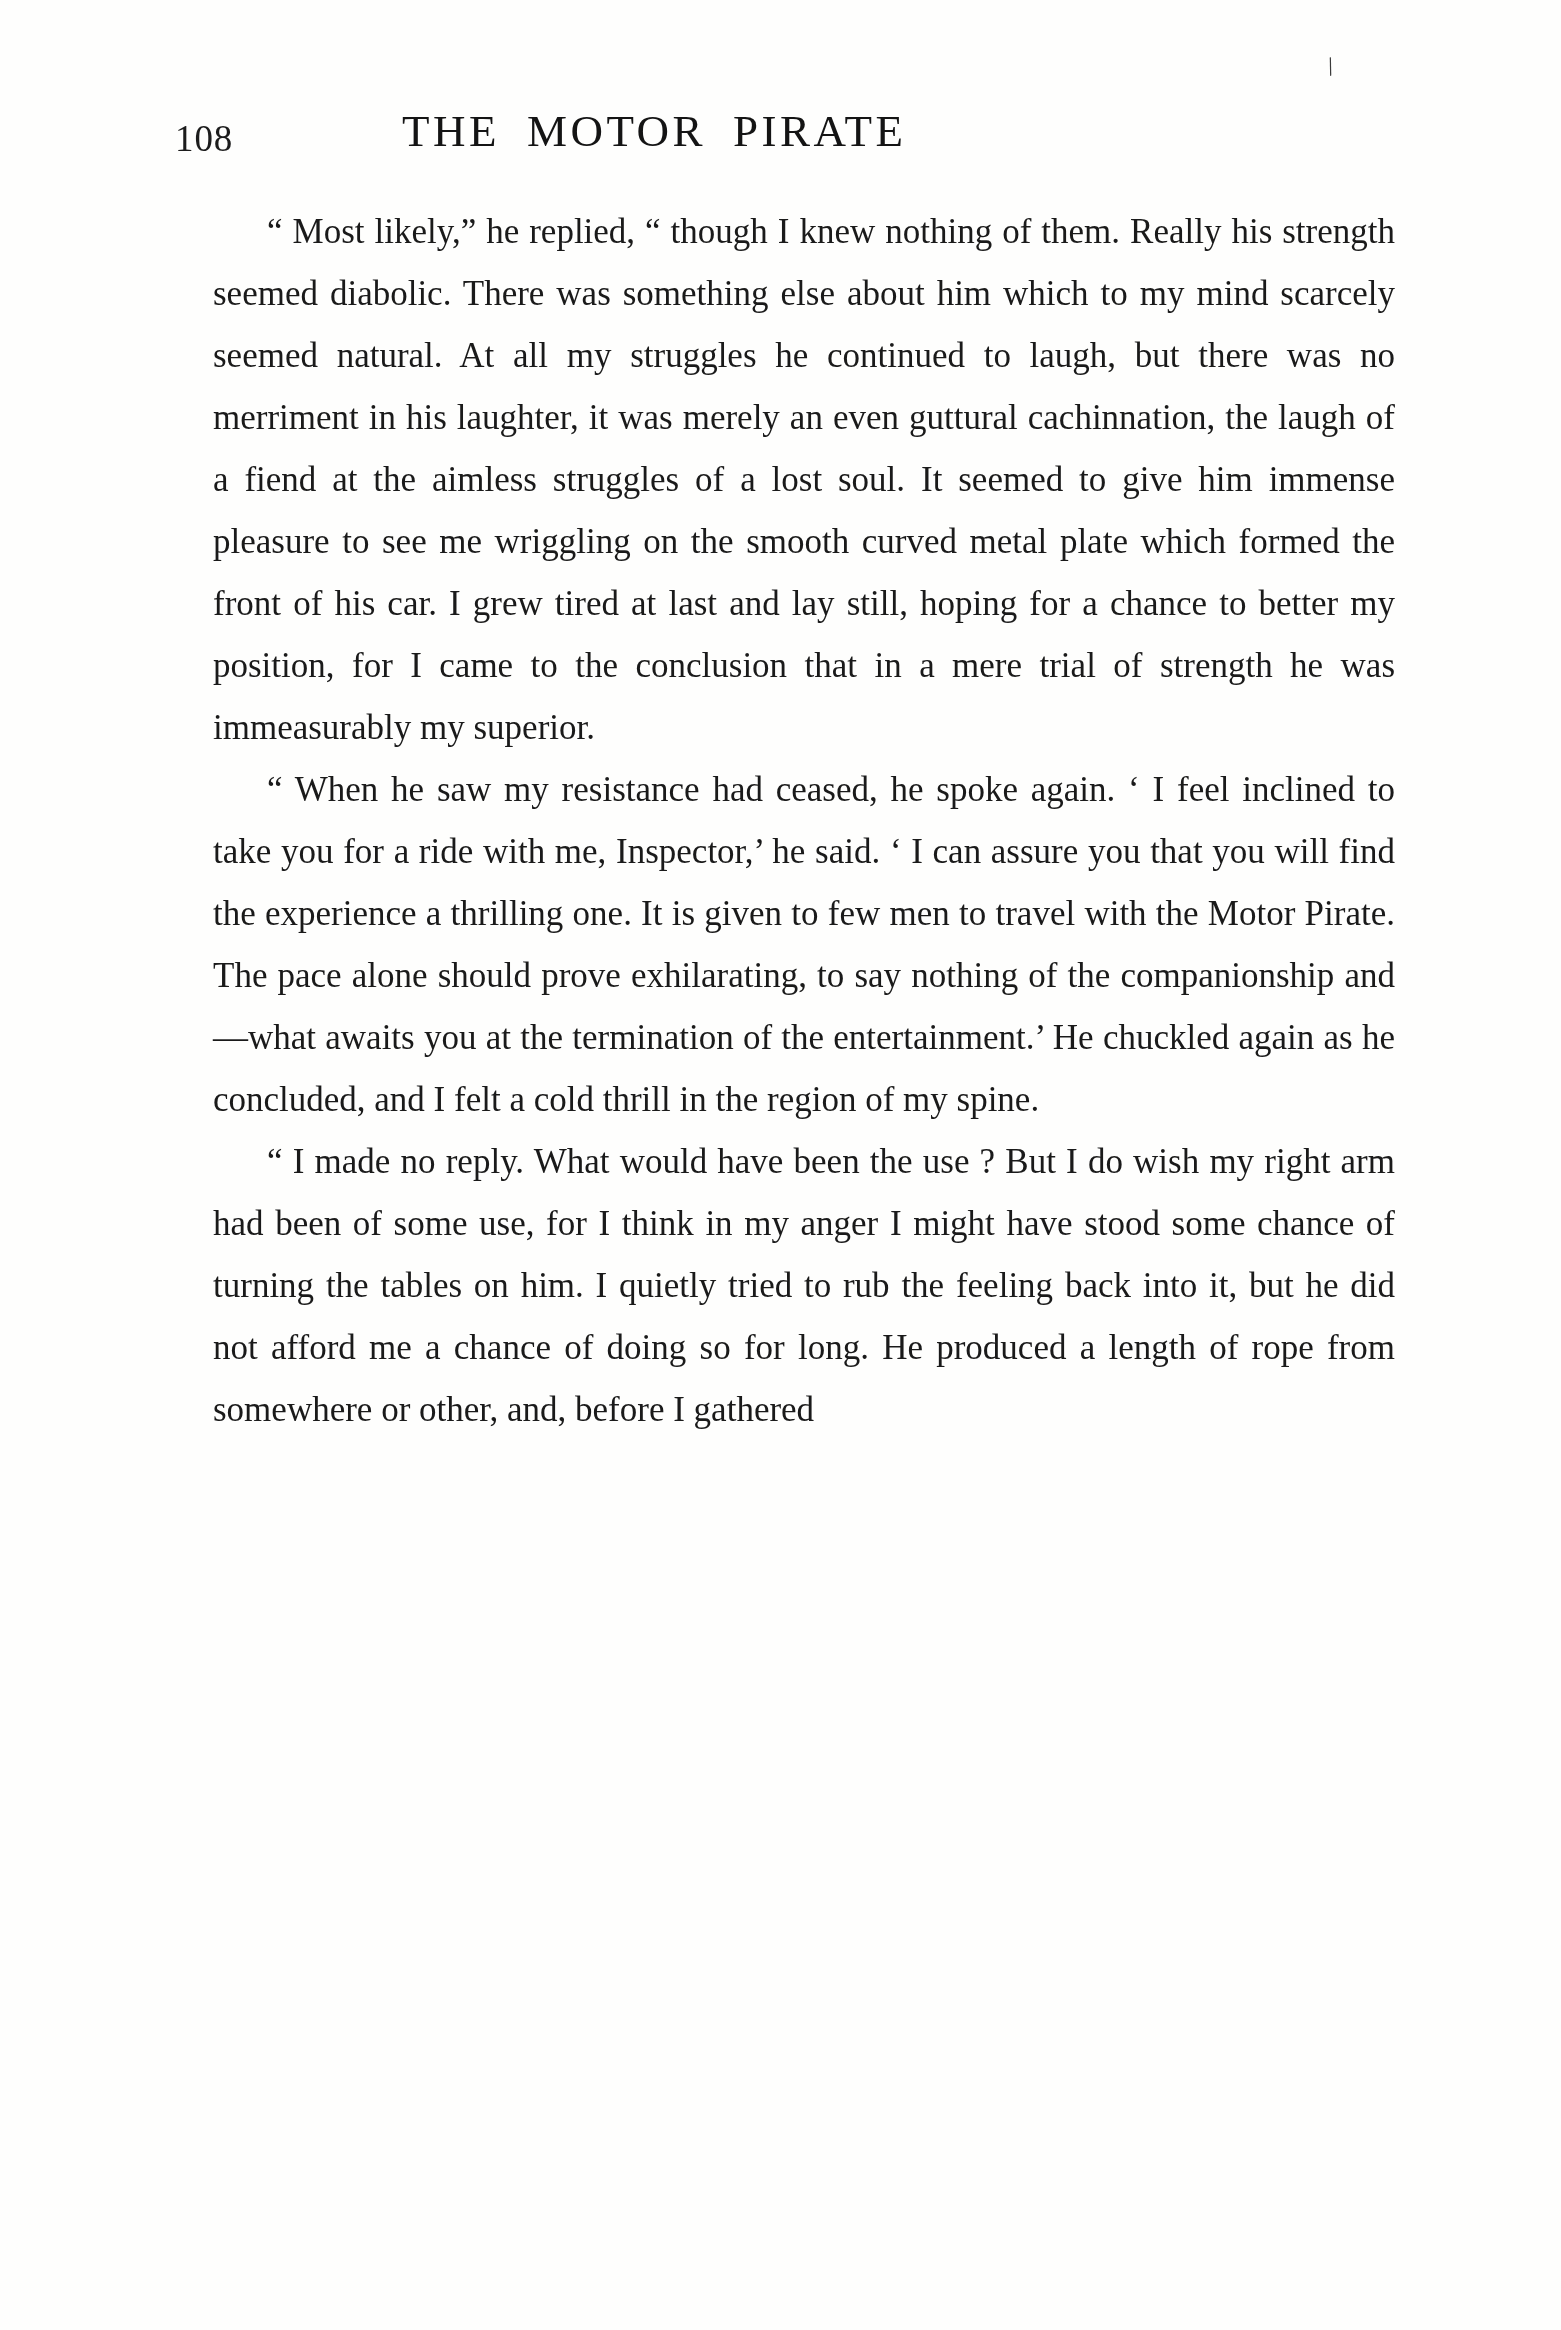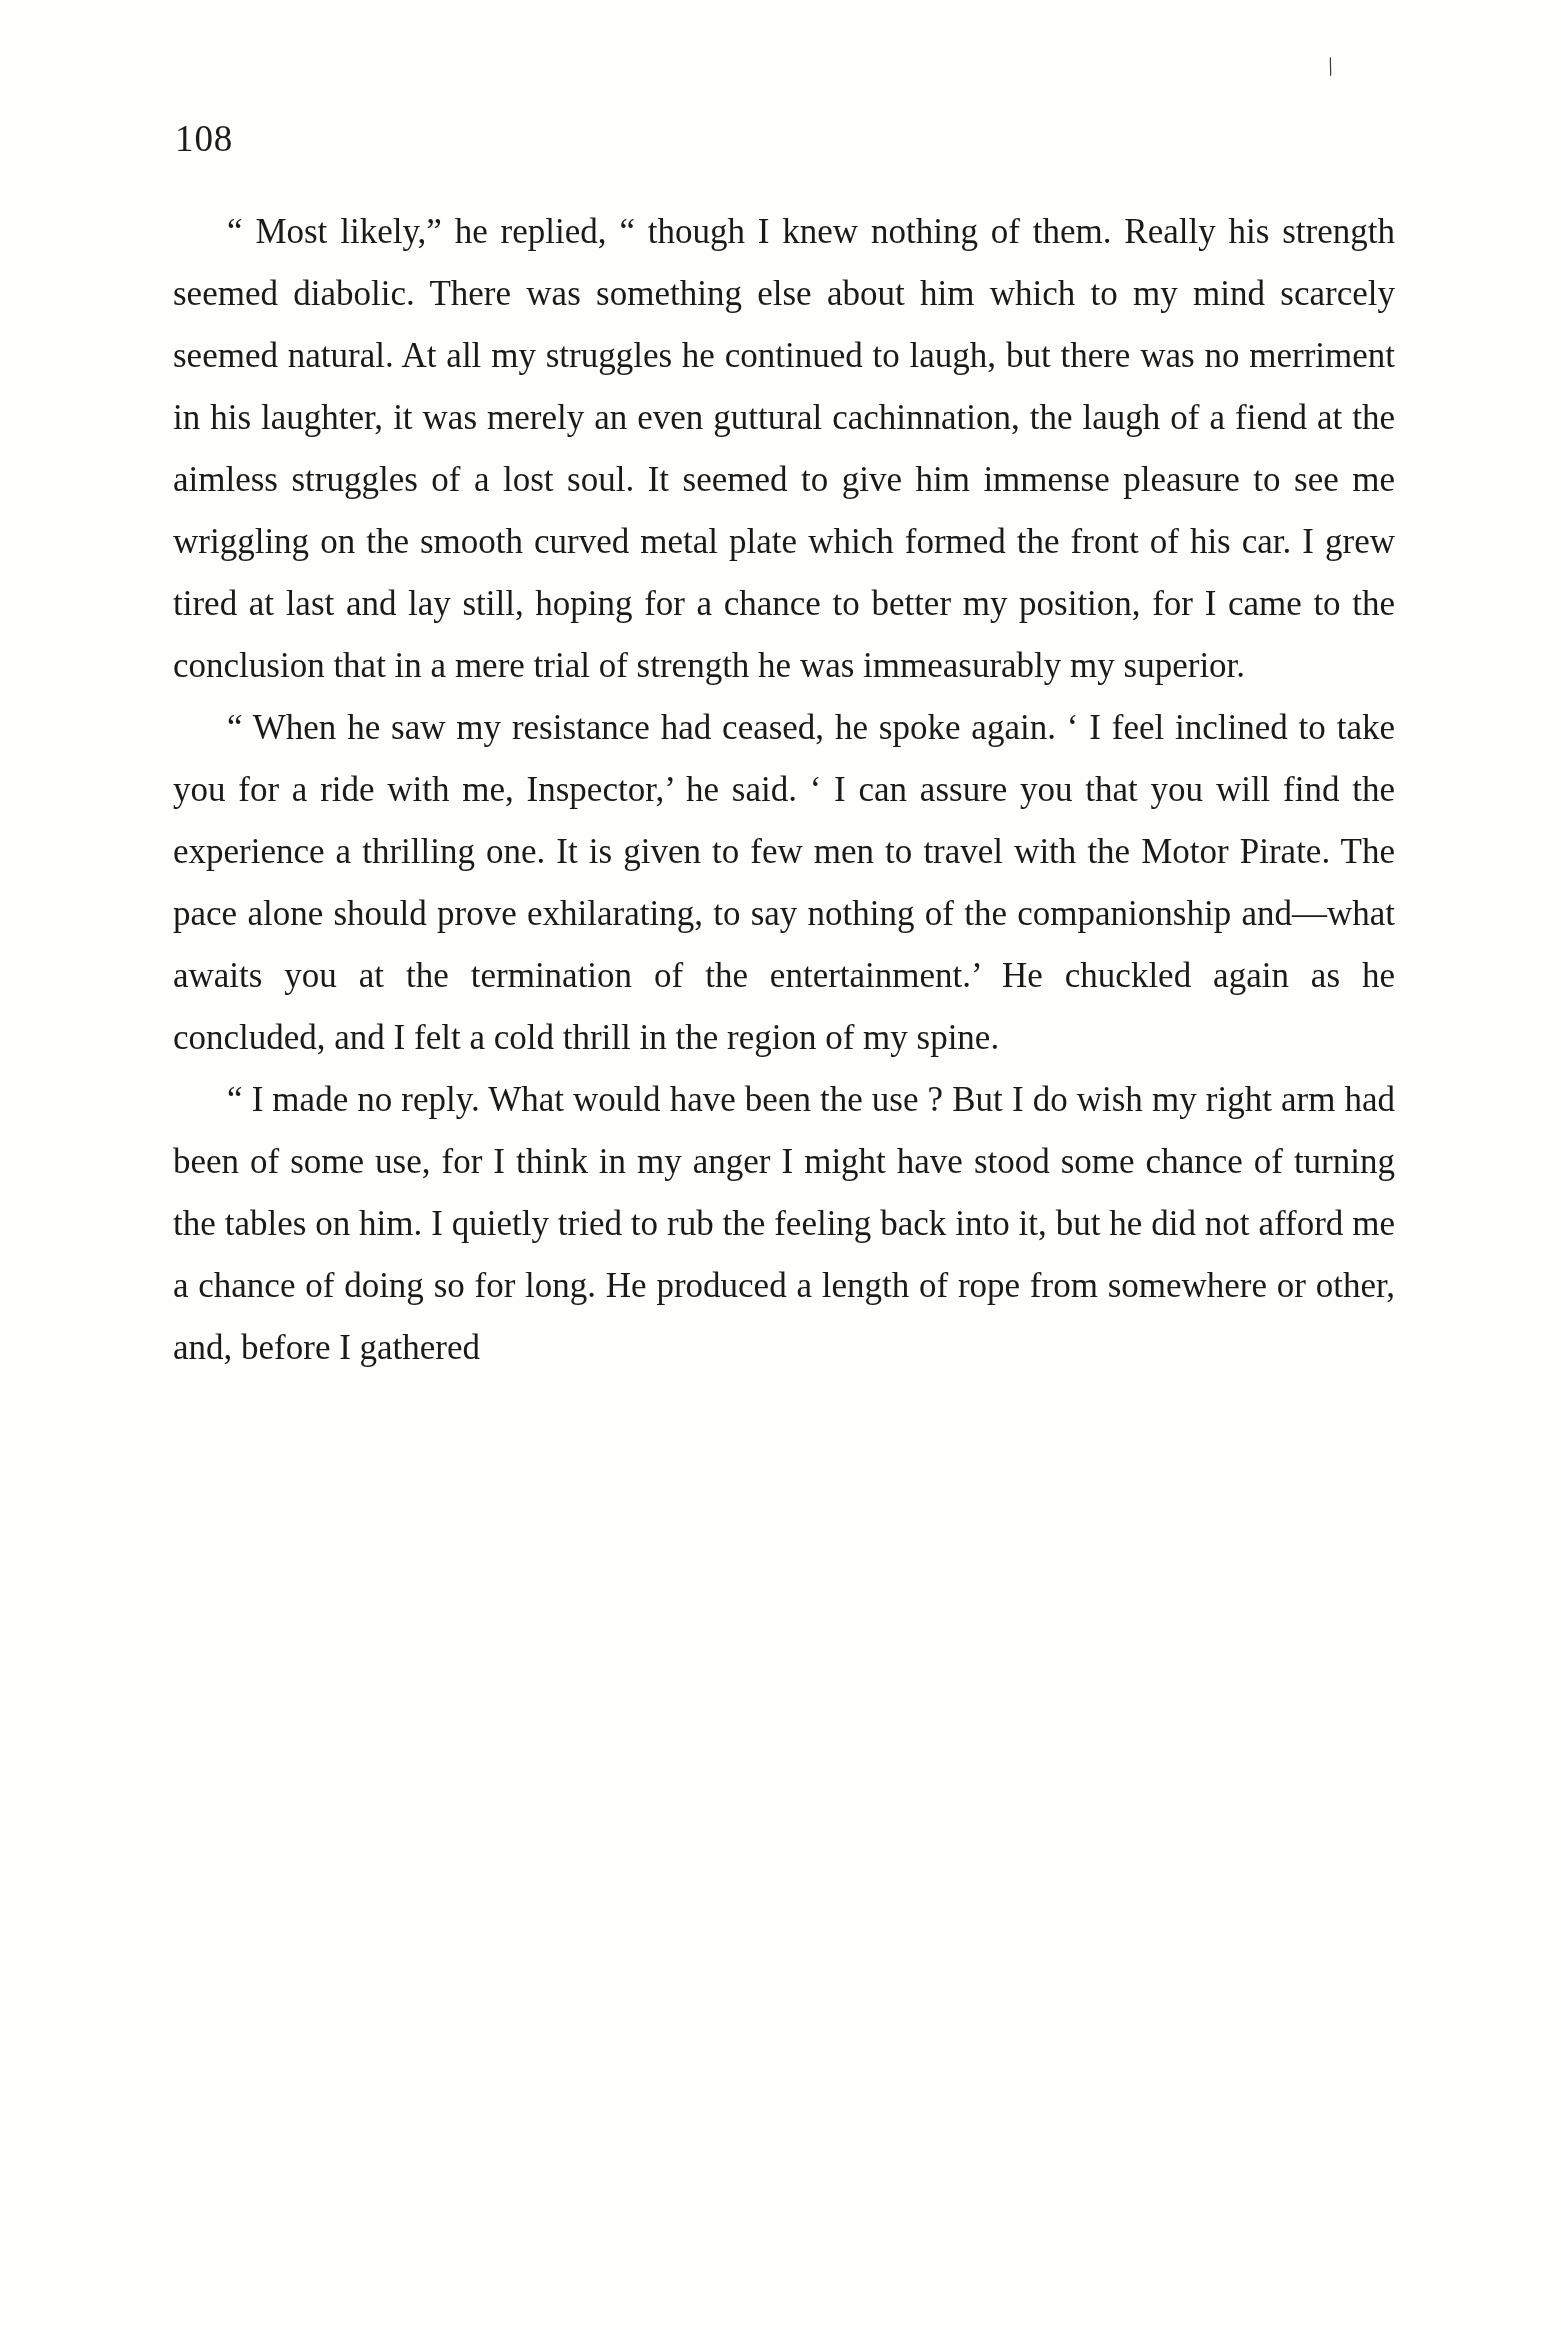--- a/index.html
+++ b/index.html
@@ -56,39 +56,41 @@
     margin: 0 0 0 0;
     font-size: 35px;
     line-height: 62px;
     text-align: justify;
     text-justify: inter-word;
     color: #1a1a1a;
     hyphens: none;
   }
   .para.indent {
     text-indent: 54px;
+    margin-left: 40px;
   }
   .mark {
     position: absolute;
     top: 52px;
     left: 1327px;
     font-size: 26px;
     color: #3a3a3a;
     transform: rotate(-20deg);
   }
 </style>
 </head>
 <body>
 
 <div class="page">
 
   <div class="mark">/</div>
 
   <div class="header">
     <div class="folio">108</div>
+    <div class="running-title">THE MOTOR PIRATE</div>
   </div>
 
   <div class="body-text">
     <p class="para indent">“ Most likely,” he replied, “ though I knew nothing of them. Really his strength seemed diabolic. There was something else about him which to my mind scarcely seemed natural. At all my struggles he continued to laugh, but there was no merriment in his laughter, it was merely an even guttural cachinnation, the laugh of a fiend at the aimless struggles of a lost soul. It seemed to give him immense pleasure to see me wriggling on the smooth curved metal plate which formed the front of his car. I grew tired at last and lay still, hoping for a chance to better my position, for I came to the conclusion that in a mere trial of strength he was immeasurably my superior.</p>
     <p class="para indent">“ When he saw my resistance had ceased, he spoke again. ‘ I feel inclined to take you for a ride with me, Inspector,’ he said. ‘ I can assure you that you will find the experience a thrilling one. It is given to few men to travel with the Motor Pirate. The pace alone should prove exhilarating, to say nothing of the companionship and—what awaits you at the termination of the entertainment.’ He chuckled again as he concluded, and I felt a cold thrill in the region of my spine.</p>
     <p class="para indent">“ I made no reply. What would have been the use ? But I do wish my right arm had been of some use, for I think in my anger I might have stood some chance of turning the tables on him. I quietly tried to rub the feeling back into it, but he did not afford me a chance of doing so for long. He produced a length of rope from somewhere or other, and, before I gathered</p>
   </div>
 
 </div>
 

